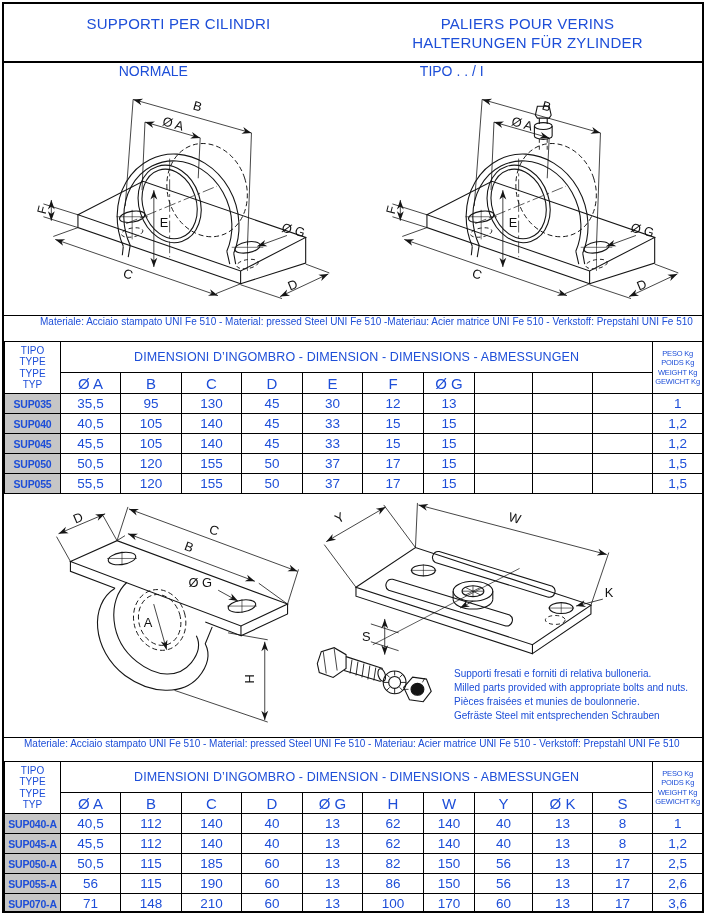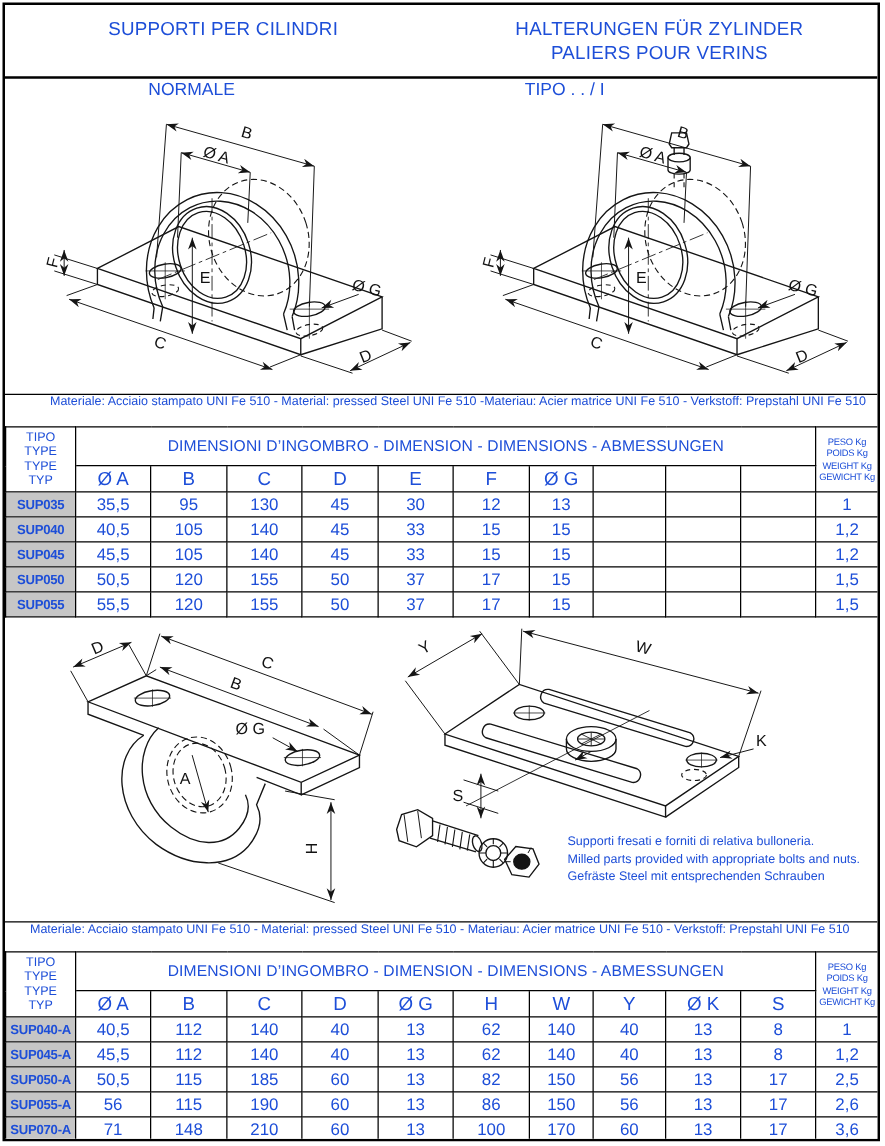--- a/index.html
+++ b/index.html
@@ -78,22 +78,22 @@
   </defs>
 </svg>
 
 <div class="page">
 
   <div class="titles">
     <div class="title-cell">
       <div>SUPPORTI PER CILINDRI</div>
     </div>
     <div class="title-cell">
+      <div>PALIERS POUR VERINS</div>
       <div>HALTERUNGEN FÜR ZYLINDER</div>
-      <div>PALIERS POUR VERINS</div>
     </div>
   </div>
 
   <div class="variant">
     <div>NORMALE</div>
     <div>TIPO . . / I</div>
   </div>
 
   <svg class="d1" width="349" height="230" viewBox="0 0 354 230">
     <use href="#pillow"></use>
@@ -319,20 +319,21 @@
       <text x="337" y="31" transform="rotate(-30 337 31)">Y</text>
       <text x="508" y="28" transform="rotate(15 508 28)">W</text>
       <text x="606" y="105">K</text>
       <text x="361" y="149">S</text>
     </g>
   </svg>
 
   <div class="milled-note">
     <div>Supporti fresati e forniti di relativa bulloneria.</div>
     <div>Milled parts provided with appropriate bolts and nuts.</div>
+    <div>Pièces fraisées et munies de boulonnerie.</div>
     <div>Gefräste Steel mit entsprechenden Schrauben</div>
   </div>
 
   <div class="material m2">Materiale: Acciaio stampato UNI Fe 510 - Material: pressed Steel UNI Fe 510 - Materiau: Acier matrice UNI Fe 510 - Verkstoff: Prepstahl UNI Fe 510</div>
 
   <table class="t2">
     <colgroup>
       <col style="width:56px">
         <col style="width:60px">
         <col style="width:61px">

